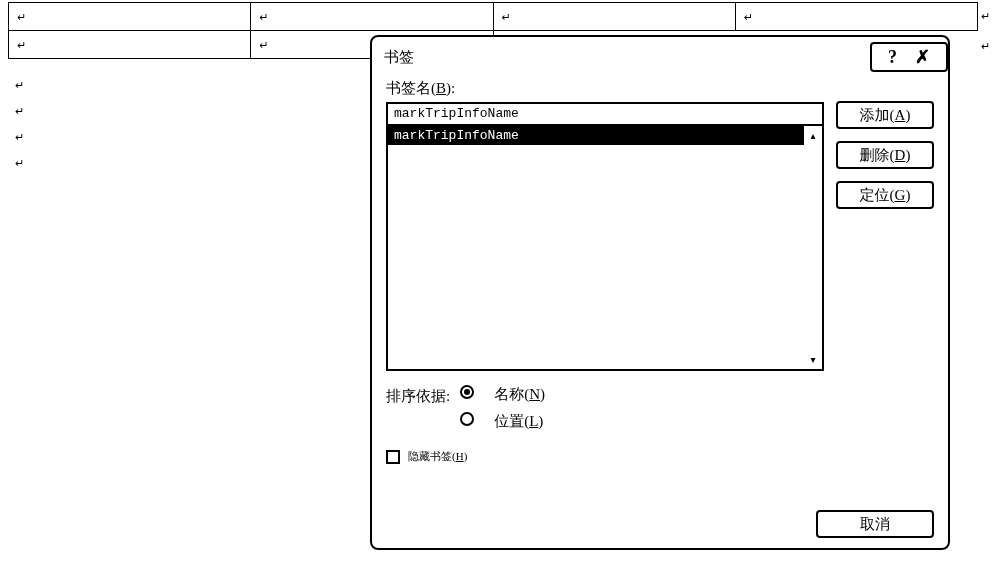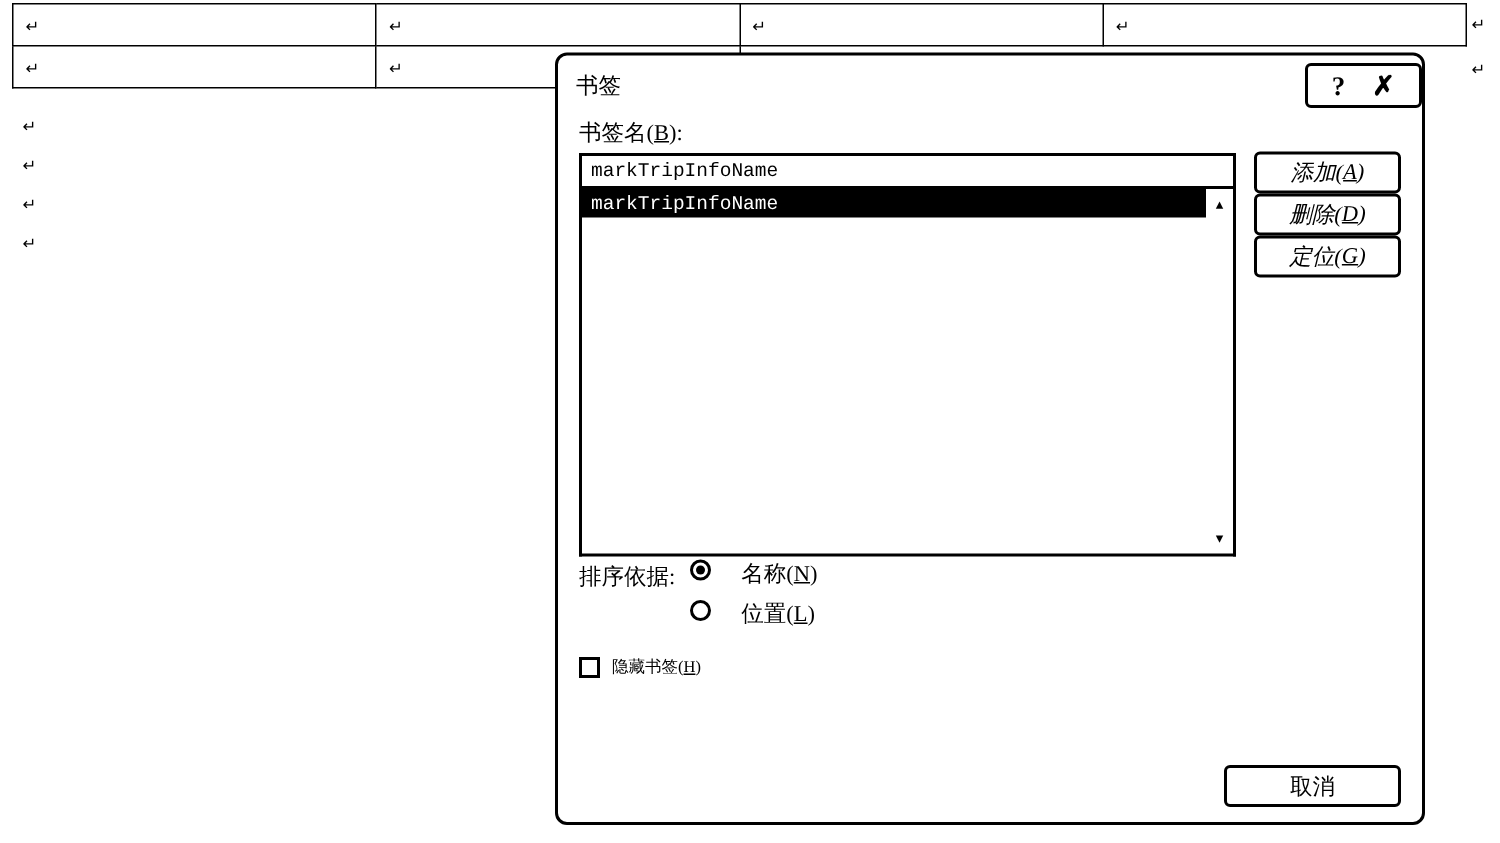--- a/index.html
+++ b/index.html
@@ -135,37 +135,37 @@
       justify-content: space-between;
       align-items: center;
       padding: 4px 0;
       font-size: 10px;
       font-family: Arial, sans-serif;
     }
     .right-col {
       width: 98px;
       display: flex;
       flex-direction: column;
+      gap: 12px;
       padding-top: 22px;
-      font-style: italic;
     }
     .btn {
       border: 2px solid #000;
       border-radius: 4px;
       height: 28px;
       background: #fff;
       font-size: 15px;
       font-family: SimSun, serif;
       display: flex;
       align-items: center;
       justify-content: center;
       cursor: default;
     }
     .sort-row {
-      margin-top: 2px;
+      margin-top: 14px;
       font-size: 15px;
       display: flex;
       align-items: flex-start;
       gap: 10px;
     }
     .sort-label { padding-top: 2px; }
     .radio-group {
       display: flex;
       flex-direction: column;
       gap: 8px;

